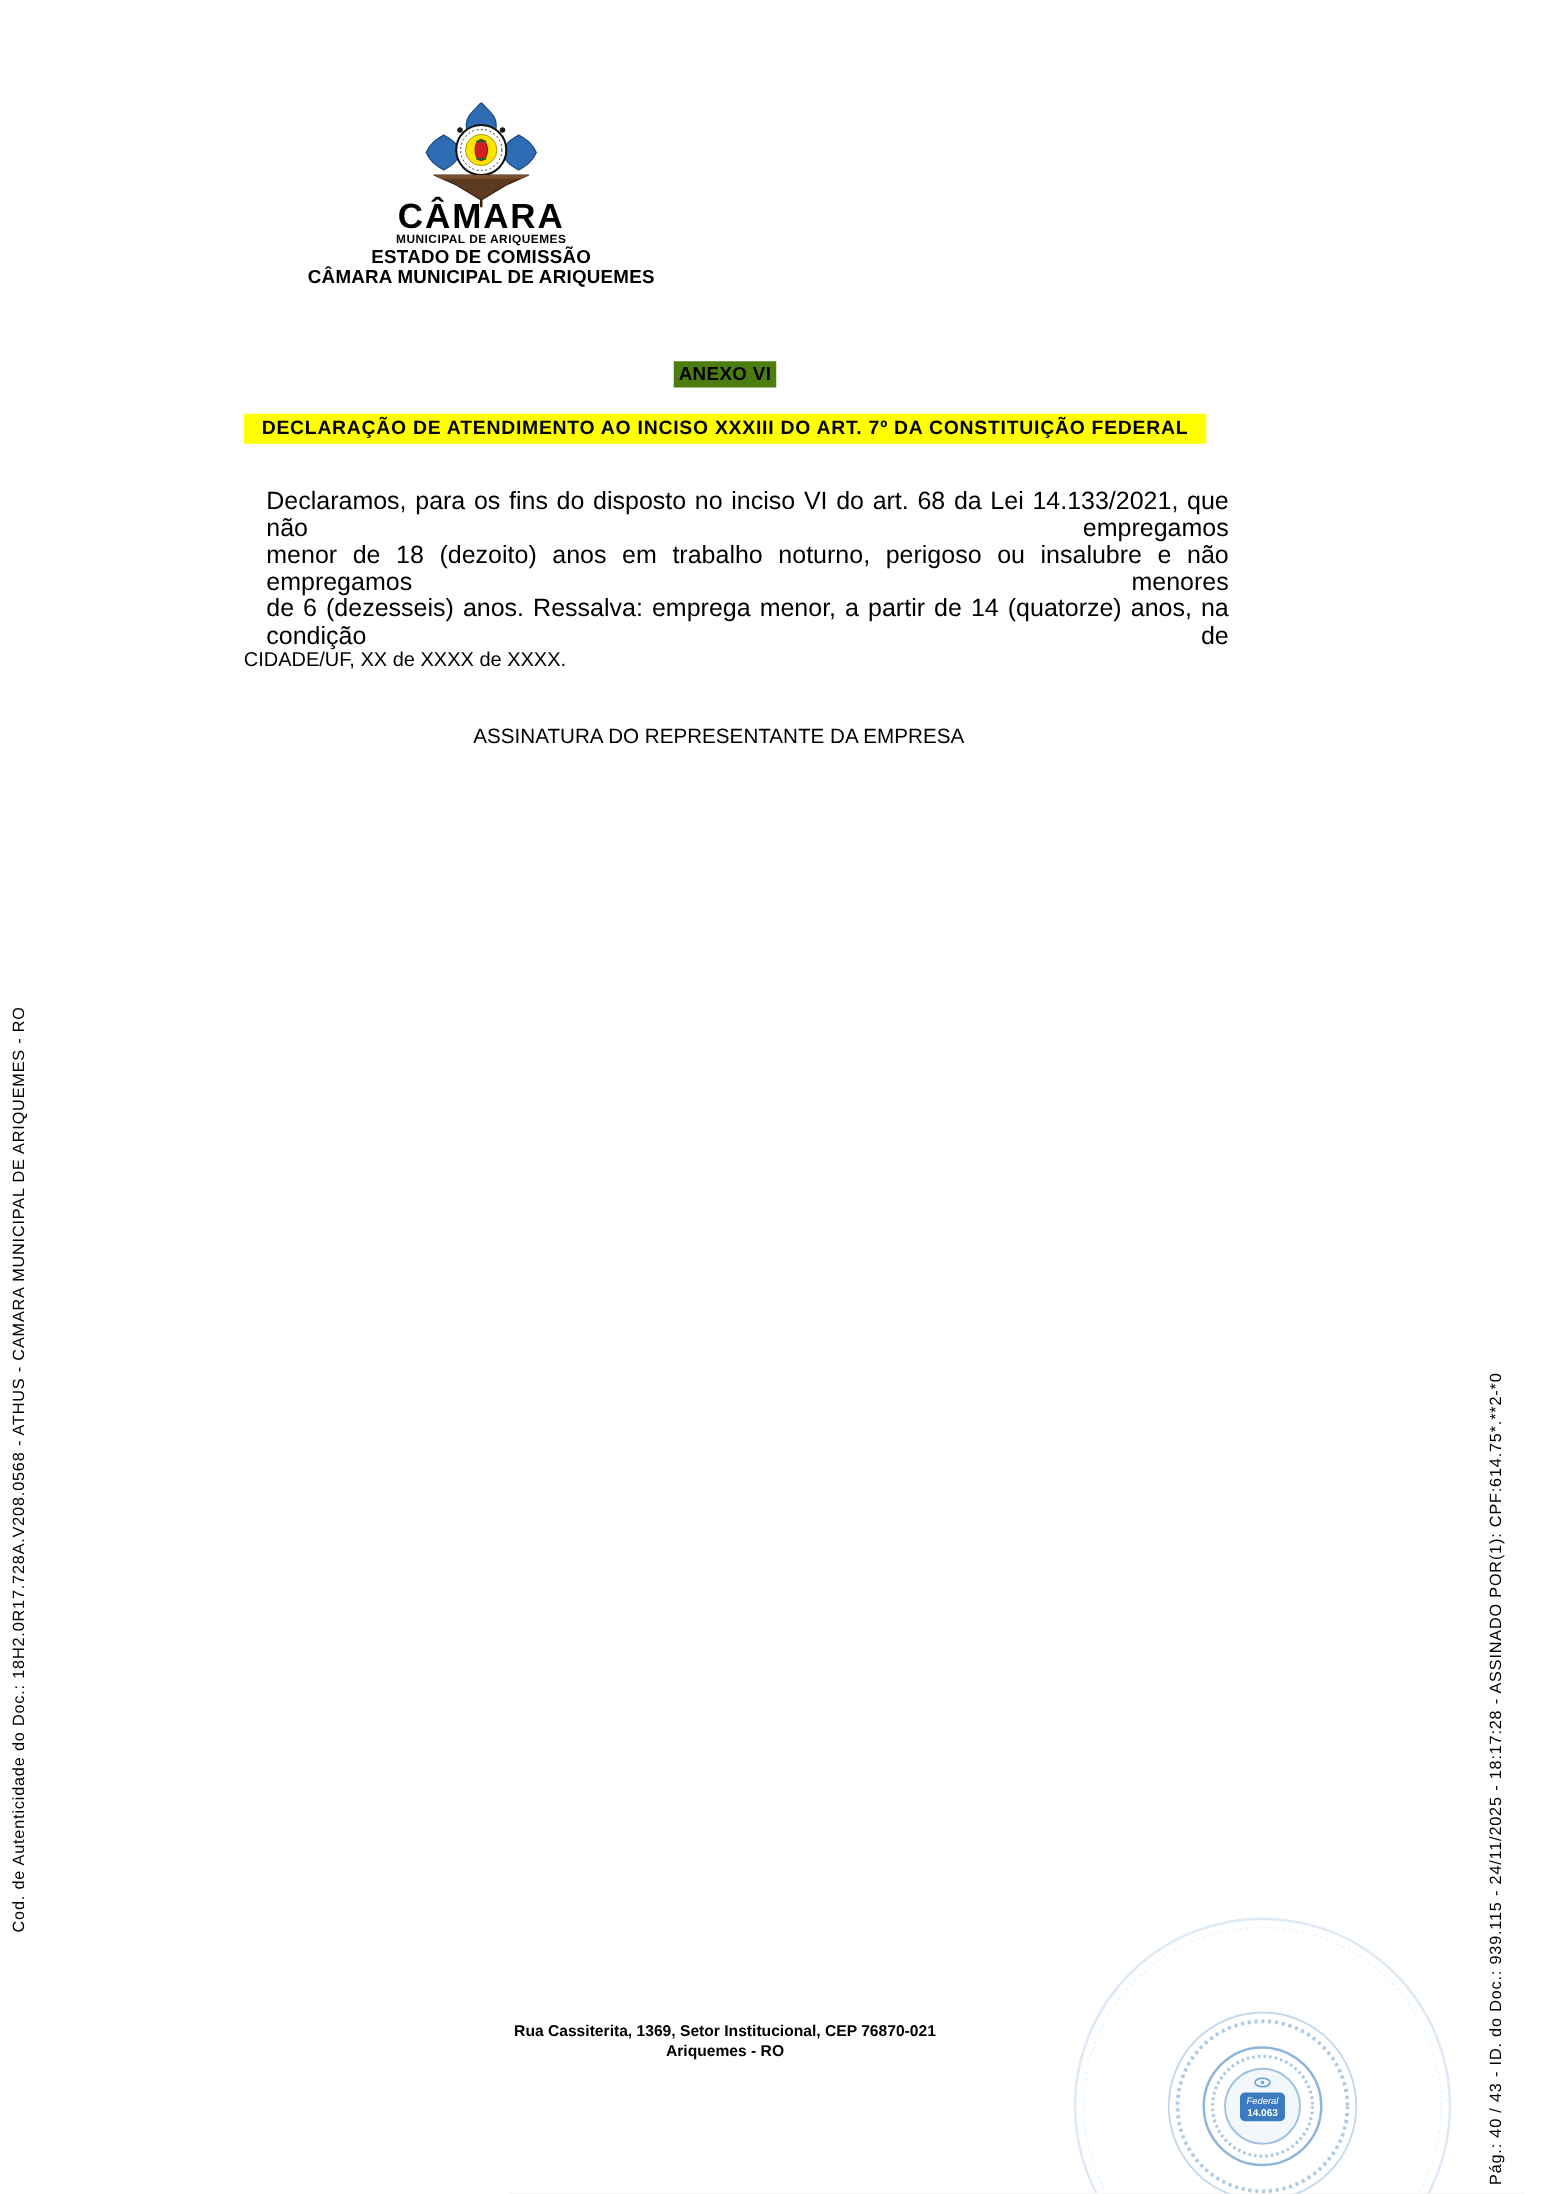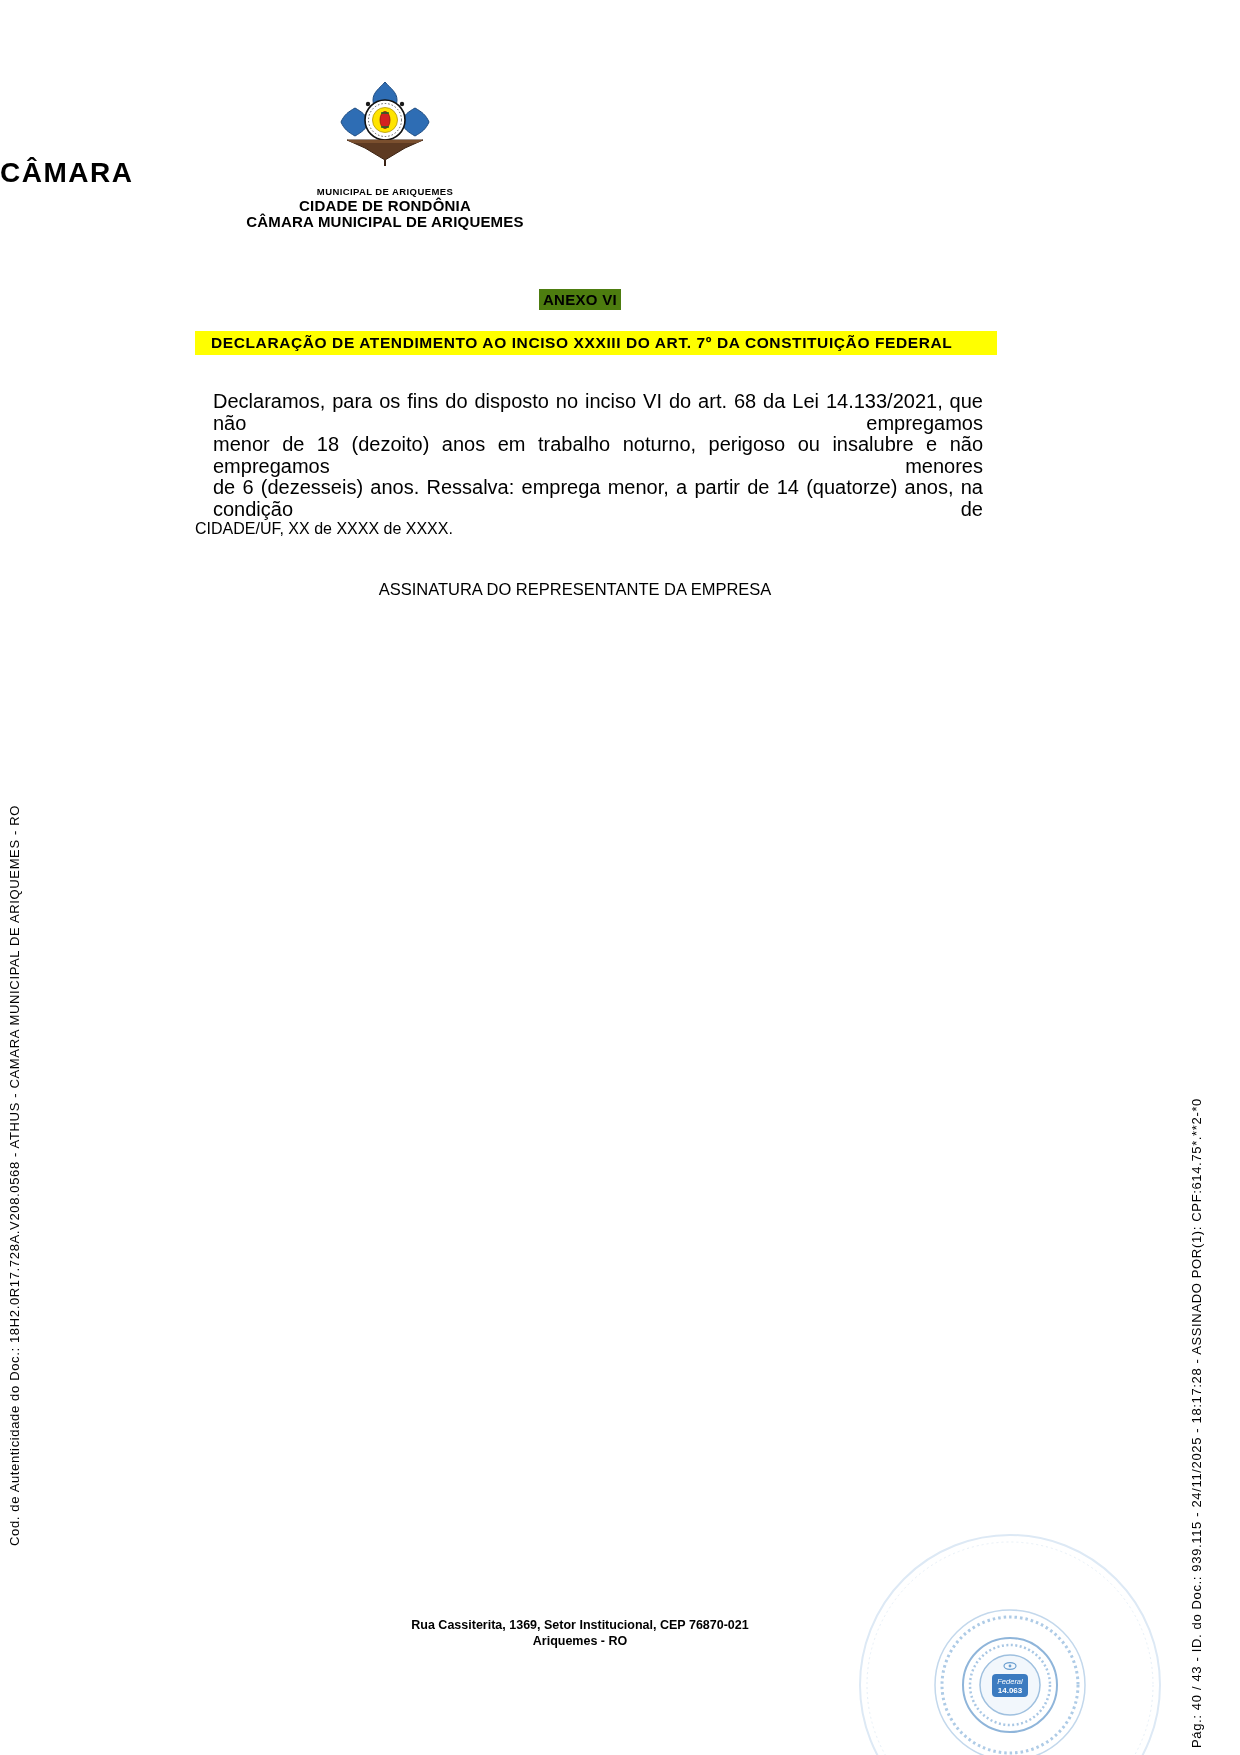--- a/index.html
+++ b/index.html
@@ -5,34 +5,34 @@
   html,body{margin:0;padding:0;background:#e8e8e8;}
   .page{
     position:relative;
     width:1240px;height:1755px;
     background:#ffffff;
     overflow:hidden;
     font-family:"Liberation Sans","DejaVu Sans",sans-serif;
     color:#000;
   }
   .crest{position:absolute;left:335px;top:82px;width:100px;height:84px;}
-  .logo-word{position:absolute;left:0;top:157px;width:770px;
+  .logo-word{position:absolute;left:0;top:157px;width:770px;text-align:center;
              font-size:28px;font-weight:bold;letter-spacing:1.5px;}
   .logo-sub{position:absolute;left:0;top:186px;width:770px;text-align:center;
             font-size:9.5px;font-weight:bold;letter-spacing:.4px;}
   .org-lines{position:absolute;left:0;top:198px;width:770px;text-align:center;
              font-size:15px;font-weight:bold;line-height:16.2px;letter-spacing:.2px;}
 
   
   .annex-row{position:absolute;left:195px;top:289px;width:770px;text-align:center;}
   .annex-label{display:inline-block;background:#4d7c0f;font-size:15px;font-weight:bold;
                padding:2px 4px;letter-spacing:.3px;}
   .doc-title{position:absolute;left:195px;top:331px;width:770px;background:#ffff00;
-             font-size:15.5px;font-weight:bold;letter-spacing:.6px;
-             padding:3px 16px;}
+             font-size:15.5px;font-weight:bold;text-align:center;letter-spacing:.6px;
+             padding:3px 0;}
 
   
   .body-par{position:absolute;left:213px;top:391px;width:770px;font-size:20px;}
   .body-line{line-height:21.5px;white-space:pre-wrap;}
   .body-line.just{text-align:justify;text-align-last:justify;}
   .place-line{position:absolute;left:195px;top:520px;width:770px;font-size:16px;}
   .sign-line{position:absolute;left:190px;top:580px;width:770px;text-align:center;font-size:16.5px;}
 
   
   .footer{position:absolute;left:195px;top:1617px;width:770px;text-align:center;
@@ -71,21 +71,21 @@
 
     <path d="M12 58 L88 58 L70 66 L50 78 L30 66 Z" fill="#5d3a22" stroke="#3a2213" stroke-width="1"></path>
     <path d="M12 58 L88 58 L82 61 L18 61 Z" fill="#7a4f2e"></path>
     <path d="M50 78 L50 84" stroke="#3a2213" stroke-width="2"></path>
   </svg>
 
   <div class="logo-word">CÂMARA</div>
   <div class="logo-sub">MUNICIPAL DE ARIQUEMES</div>
 
   <div class="org-lines">
-    <div>CIDADE DE RONDÔNIA</div>
+    <div>ESTADO DE COMISSÃO</div>
     <div>CÂMARA MUNICIPAL DE ARIQUEMES</div>
   </div>
 
   <div class="annex-row">
     <span class="annex-label">ANEXO VI</span>
   </div>
 
   <div class="doc-title">DECLARAÇÃO DE ATENDIMENTO AO INCISO XXXIII DO ART. 7º DA CONSTITUIÇÃO FEDERAL</div>
 
   <div class="body-par">

